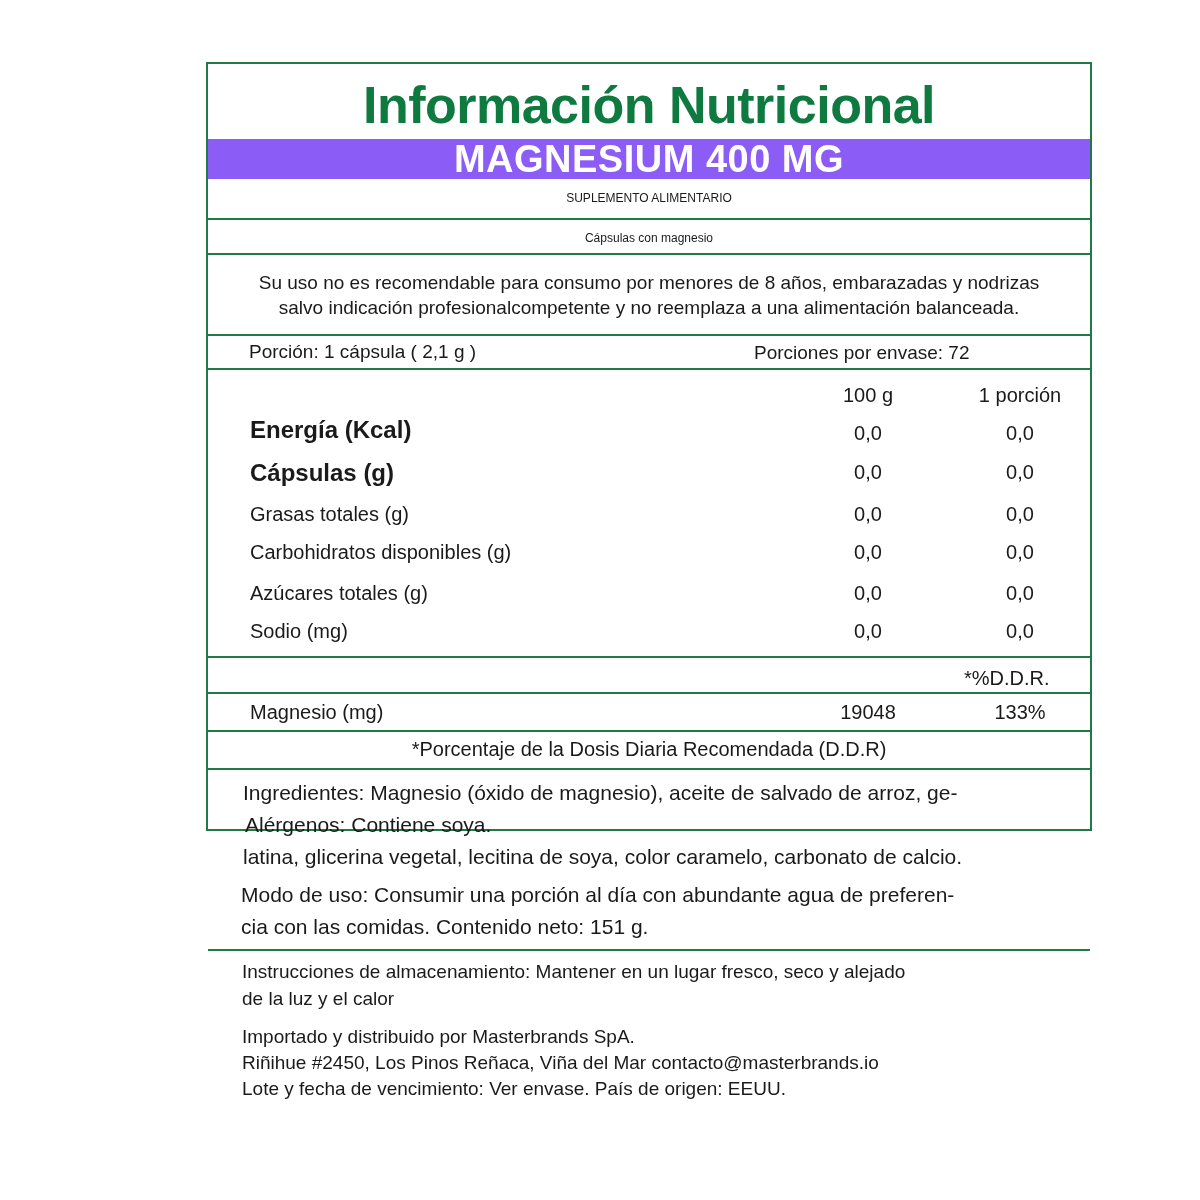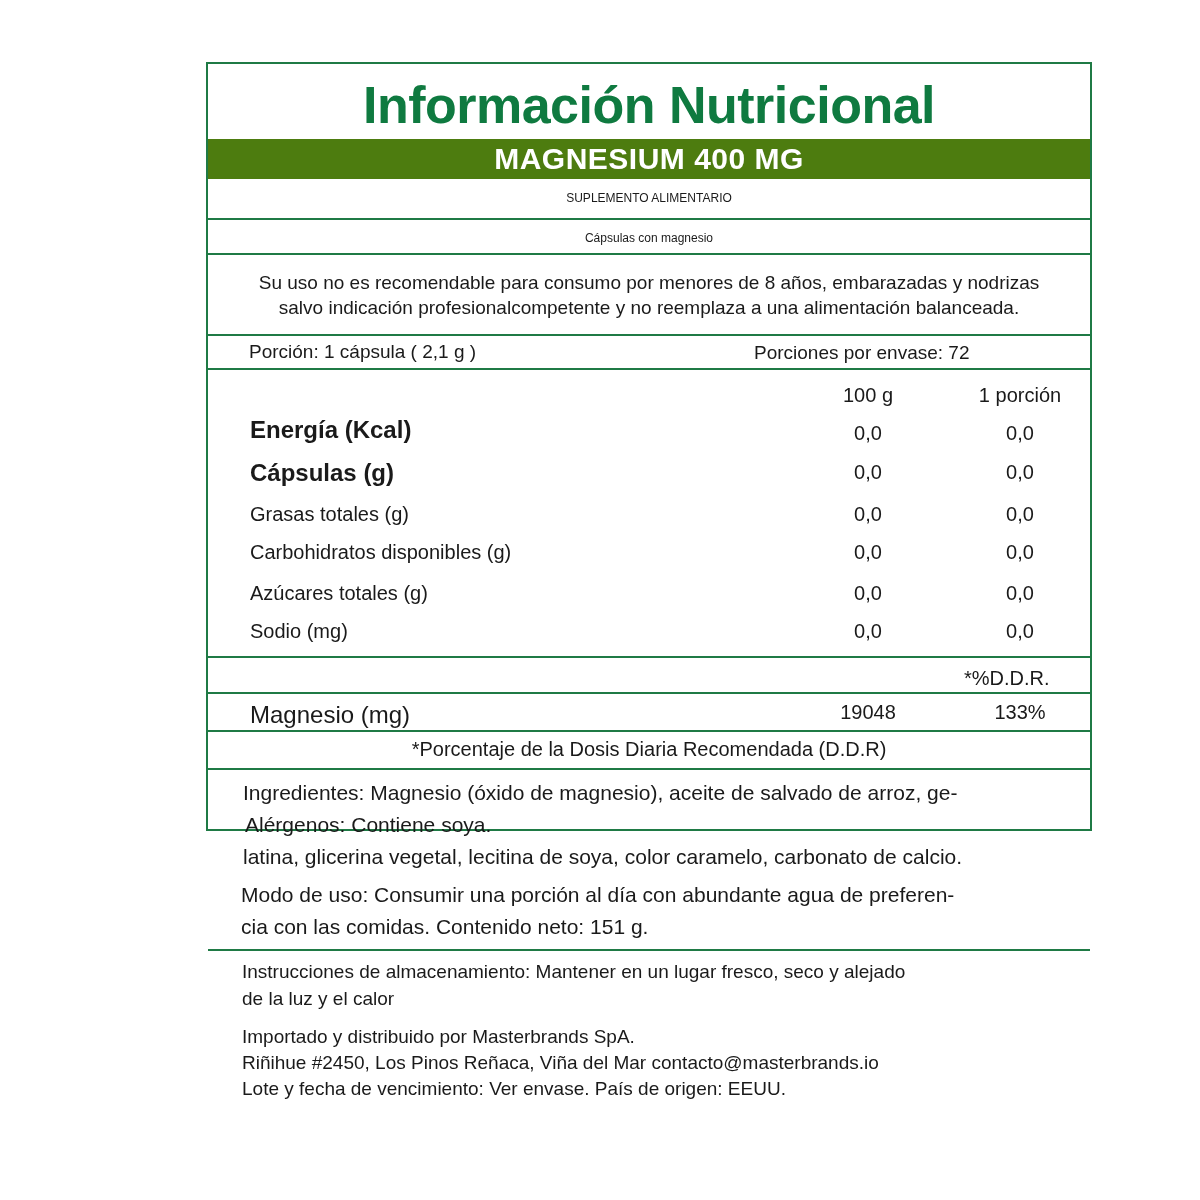--- a/index.html
+++ b/index.html
@@ -1,21 +1,21 @@
 <!DOCTYPE html>
 <html><head>
   <meta charset="utf-8">
   <style>
     html, body { margin:0; padding:0; background:#ffffff; }
     body { width:1200px; height:1200px; position:relative; font-family:"Liberation Sans", sans-serif; color:#1a1a1a; }
     .label { position:absolute; left:159px; top:62px; width:886px; height:769px; border:2px solid #1f7a45; box-sizing:border-box;margin-left:47px; }
     .row { position:absolute; left:0; right:0; box-sizing:border-box; }
     .hline { position:absolute; left:0; right:0; height:2px; background:#1f7a45; }
     .title { top:6px; height:70px; text-align:center; font-size:52px; font-weight:bold; color:#0f7a40; letter-spacing:-0.5px; line-height:70px; }
-    .band { top:75px; height:40px; background:#4d7c0f; color:#ffffff; text-align:center; font-size:30px; font-weight:bold; line-height:40px; letter-spacing:0.5px; }
+    .band { top:75px; height:40px; background:#8b5cf6; color:#ffffff; text-align:center; font-size:38px; font-weight:bold; line-height:40px; letter-spacing:0.5px; }
     .center { text-align:center; font-size:12px; }
     .abs { position:absolute; white-space:nowrap; }
     .b { font-weight:normal; }
     .nut { font-size:20px; }
     .nut-big { font-size:24px; font-weight:bold; }
     .num { position:absolute; width:80px; text-align:center; font-size:20px; }
     .para { font-size:21px; line-height:32px; }
   </style>
 </head>
 <body>
@@ -74,21 +74,21 @@
       <div class="abs nut b" style="left:42px;top:556px;">Sodio (mg)</div>
       <div class="num" style="left:620px;top:556px;">0,0</div>
       <div class="num" style="left:772px;top:556px;">0,0</div>
     </div>
   </div>
   <div class="hline" style="top:592px;"></div>
 
   <div class="abs" style="left:756px;top:603px;font-size:20px;">*%D.D.R.</div>
   <div class="hline" style="top:628px;"></div>
 
-  <div class="abs" style="left:42px;top:637px;font-size:24px;">Magnesio (mg)</div>
+  <div class="abs" style="left:42px;top:637px;font-size:20px;">Magnesio (mg)</div>
   <div class="num" style="left:620px;top:637px;">19048</div>
   <div class="num" style="left:772px;top:637px;">133%</div>
   <div class="hline" style="top:666px;"></div>
 
   <div class="row center" style="top:674px;font-size:20px;text-align:center;">*Porcentaje de la Dosis Diaria Recomendada (D.D.R)</div>
   <div class="hline" style="top:704px;"></div>
 
   <div class="abs para" style="left:35px;top:713px;">
     <div><span class="b">Ingredientes:</span><span> Magnesio (óxido de magnesio), aceite de salvado de arroz,  ge-</span></div>
     <div style="padding-left:2px;">Alérgenos: Contiene soya.</div>

